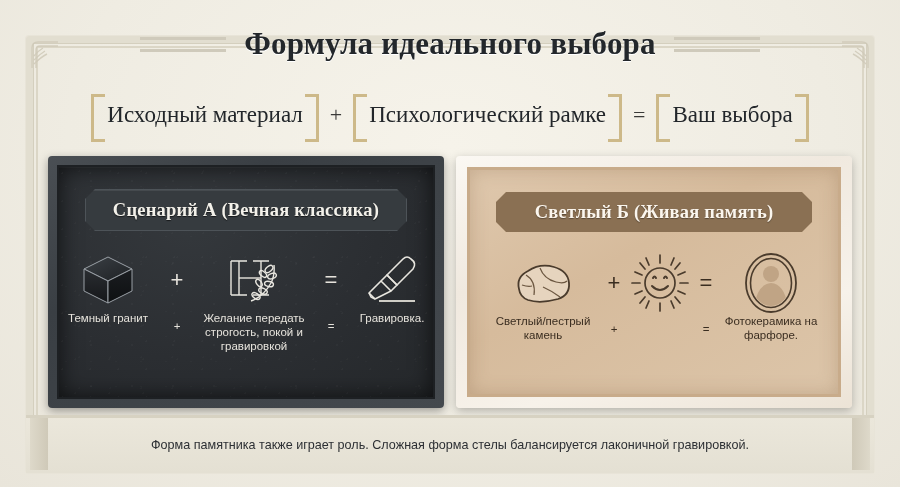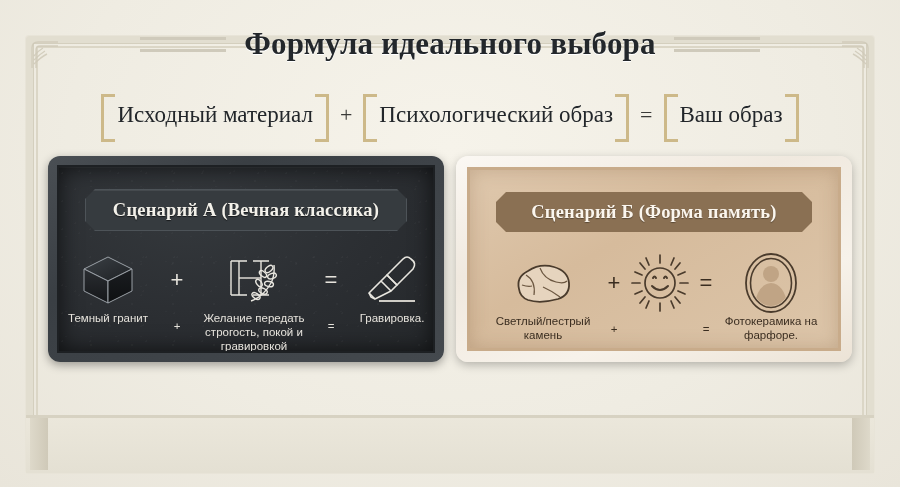--- a/index.html
+++ b/index.html
@@ -46,21 +46,21 @@
   .brk::before{left:0;border-right:none;}
   .brk::after{right:0;border-left:none;}
   .brk span{font-family:"Liberation Serif", serif;font-size:23px;color:#22262a;
     white-space:nowrap;}
   .op{font-family:"Liberation Serif", serif;font-size:22px;color:#3a3a38;
     padding:0 1px;}
 
   
   .panels{position:absolute;left:48px;right:48px;top:156px;height:258px;
     display:flex;justify-content:space-between;z-index:5;}
-  .panel{width:396px;height:206px;position:relative;border-radius:12px;}
+  .panel{width:396px;height:252px;position:relative;border-radius:4px;}
 
   
   .panel-dark{
     background:linear-gradient(145deg,#4a4f54 0%,#3a3f44 30%,#44494e 100%);
     padding:9px;box-sizing:border-box;
     box-shadow:0 3px 10px rgba(0,0,0,.35);}
   .panel-dark .inner{
     width:100%;height:100%;box-sizing:border-box;
     background:
       radial-gradient(ellipse at 35% 25%, #34383c 0%, #2b2e32 55%, #25282b 100%);
@@ -186,25 +186,25 @@
     <div class="title">Формула идеального выбора</div>
     <div class="title-rule"></div>
   </div>
 
   <div class="formula">
     <div class="brk">
       <span>Исходный материал</span>
     </div>
     <div class="op">+</div>
     <div class="brk">
-      <span>Психологический образ</span>
+      <span>Психологический рамке</span>
     </div>
     <div class="op">=</div>
     <div class="brk">
-      <span>Ваш образ</span>
+      <span>Ваш выбора</span>
     </div>
   </div>
 
   <div class="panels">
 
     <div class="panel panel-dark">
       <div class="inner">
         <div class="plate plate-dark">Сценарий А (Вечная классика)</div>
 
         <div class="eq">
@@ -279,21 +279,21 @@
             </div>
             <div class="lbl dark-txt w-a3">Гравировка.</div>
           </div>
 
         </div>
       </div>
     </div>
 
     <div class="panel panel-light">
       <div class="inner">
-        <div class="plate plate-light">Сценарий Б (Форма память)</div>
+        <div class="plate plate-light">Светлый Б (Живая память)</div>
 
         <div class="eq">
 
           <div class="eq-cell">
             <div class="eq-ico">
               <svg width="66" height="56" viewBox="0 0 66 56">
                 <path d="M9 34 Q6 22 18 16 Q30 8 44 12 Q58 16 59 28 Q60 40 48 44 Q30 49 18 45 Q10 42 9 34 Z" fill="#e6d4be" stroke="#4a3b2c" stroke-width="1.8"></path>
                 <g fill="none" stroke="#6b5640" stroke-width="1.2">
                   <path d="M16 20 Q26 26 24 40"></path>
                   <path d="M30 13 Q34 24 46 27 Q54 29 57 26"></path>
@@ -351,15 +351,16 @@
 
         </div>
       </div>
     </div>
 
   </div>
 
   <div class="cap-block"></div>
   <div class="cap-block r"></div>
   <div class="caption">
+    <div>Форма памятника также играет роль. Сложная форма стелы балансируется лаконичной гравировкой.</div>
   </div>
 
 </div>
 
 </body></html>

